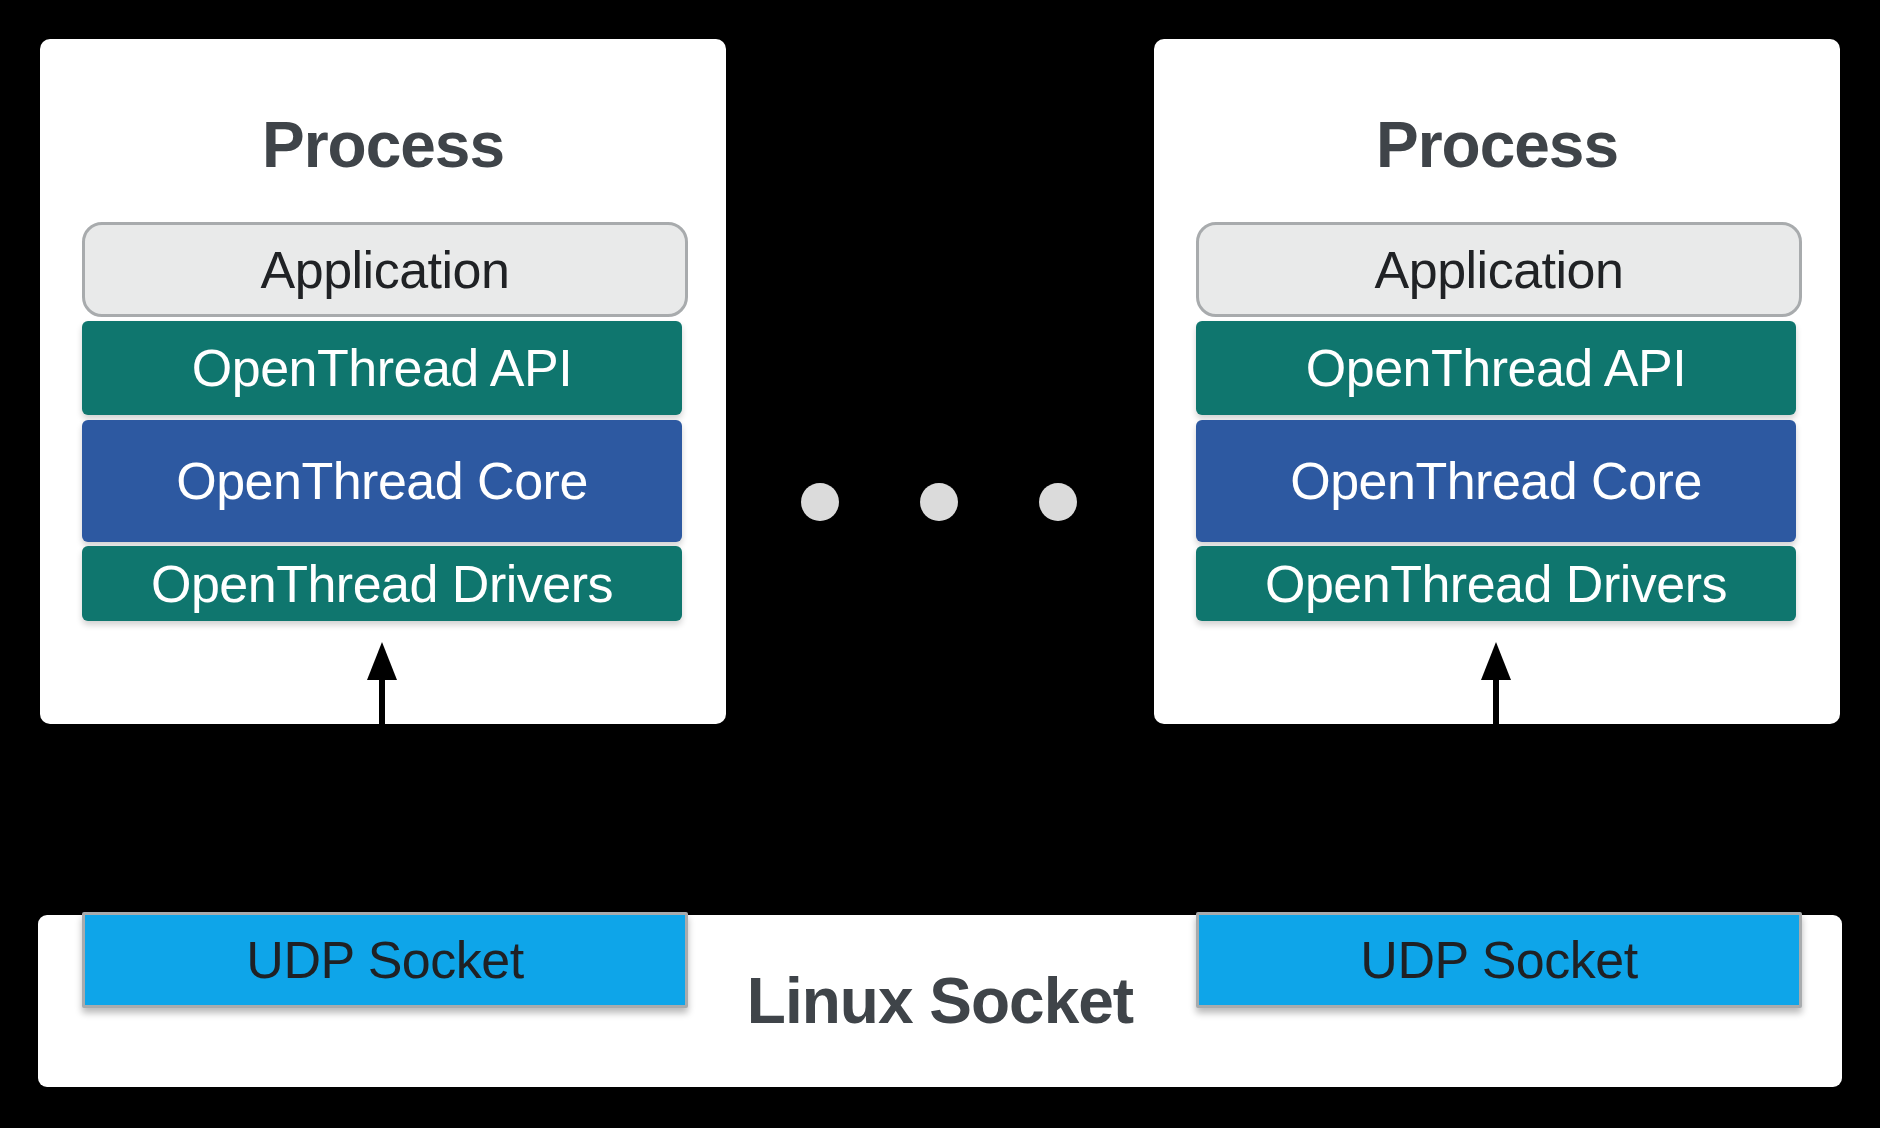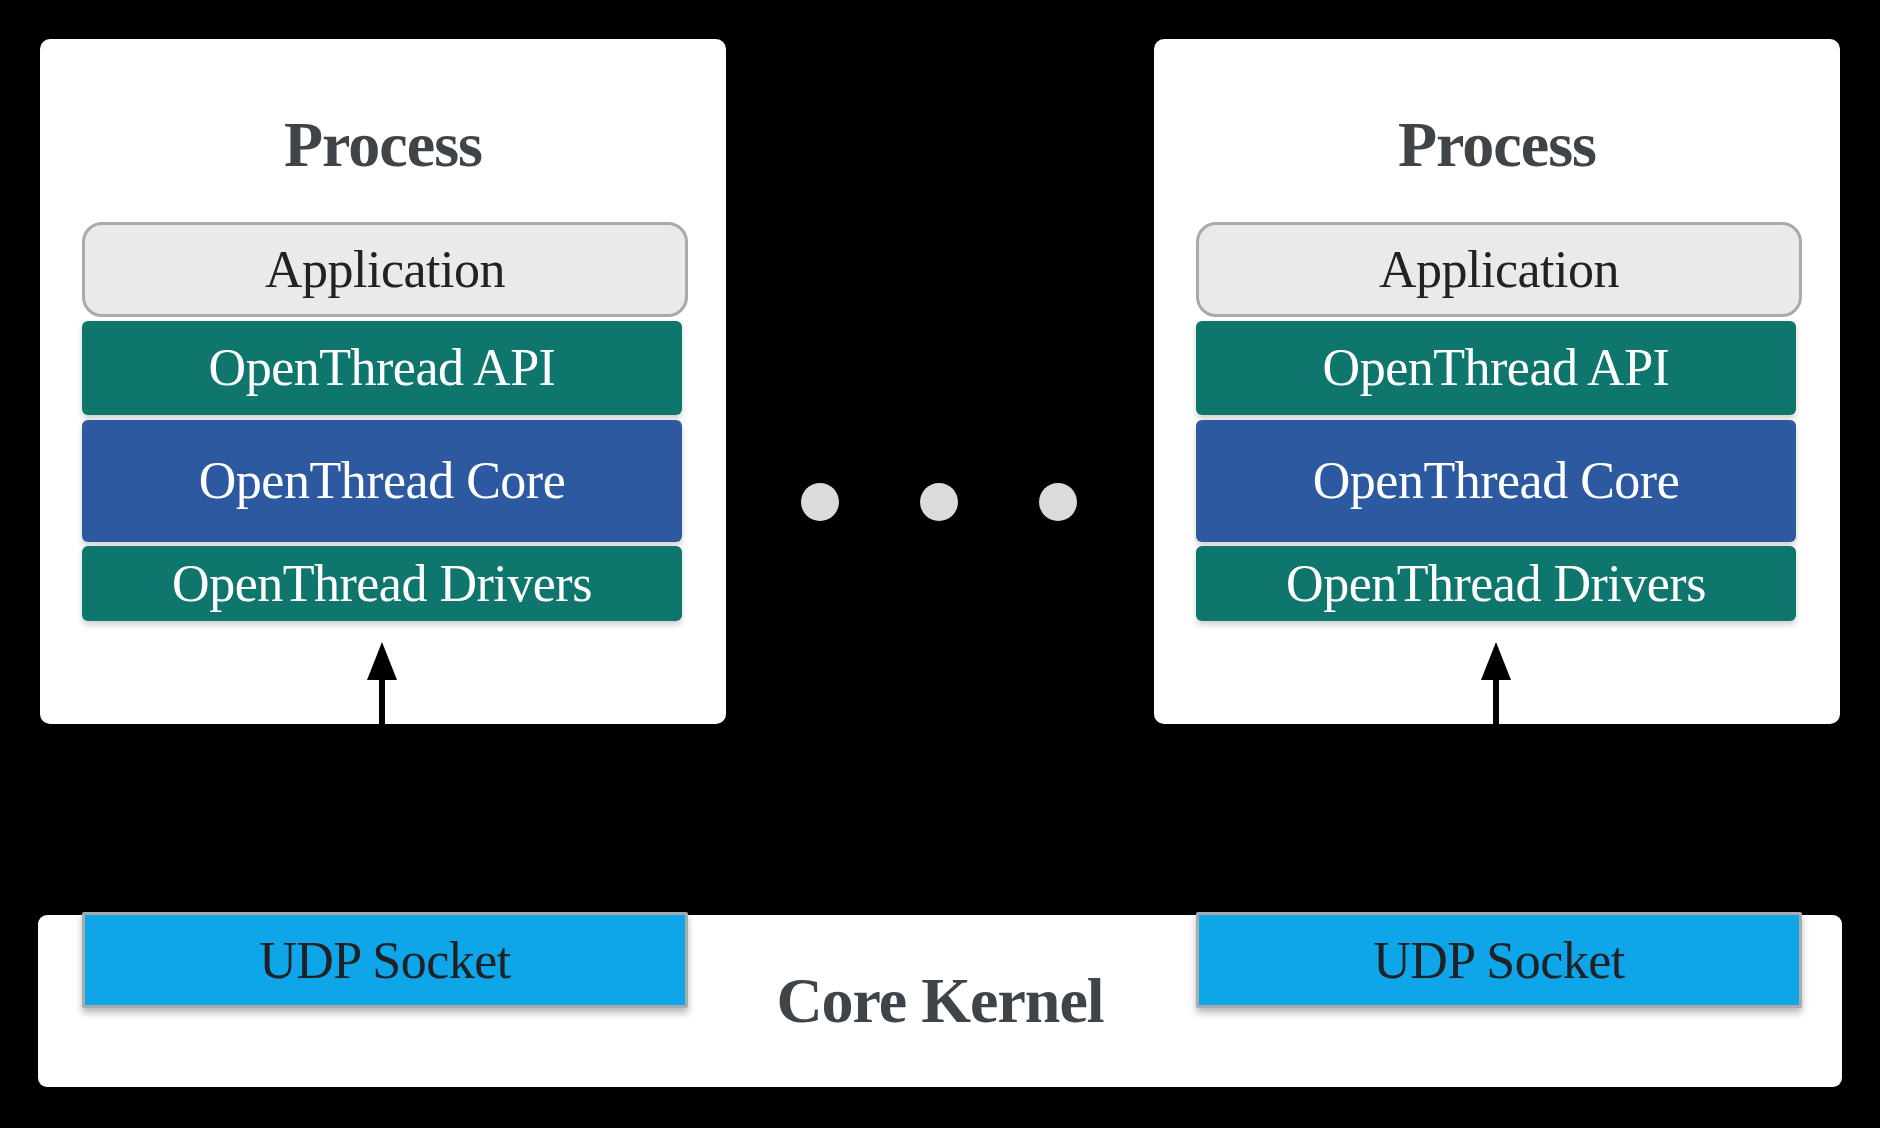--- a/index.html
+++ b/index.html
@@ -1,18 +1,18 @@
 <!DOCTYPE html>
 <html><head>
 <meta charset="utf-8">
 <style>
   html,body{margin:0;padding:0;background:#000;}
   .canvas{
     position:relative;width:1880px;height:1128px;background:#000;overflow:hidden;
-    font-family:Liberation Serif, serif;
+    font-family:Liberation Sans, sans-serif;
   }
   
   .process-box{
     position:absolute;top:39px;width:686px;height:685px;
     background:#fff;border-radius:10px;
   }
   .process-box.left{left:40px;}
   .process-box.right{left:1154px;}
   .process-title{
     position:absolute;top:74px;left:0;width:100%;margin:0;
@@ -132,21 +132,21 @@
     </div>
   </section>
 
   <div class="dots">
     <div class="dot d1"></div>
     <div class="dot d2"></div>
     <div class="dot d3"></div>
   </div>
 
   <footer class="kernel-bar">
-    <div class="kernel-label">Core Kernel</div>
+    <div class="kernel-label">Linux Socket</div>
     <div class="udp left">
       <span>UDP Socket</span>
     </div>
     <div class="udp right">
       <span>UDP Socket</span>
     </div>
   </footer>
 
 </div>
 

